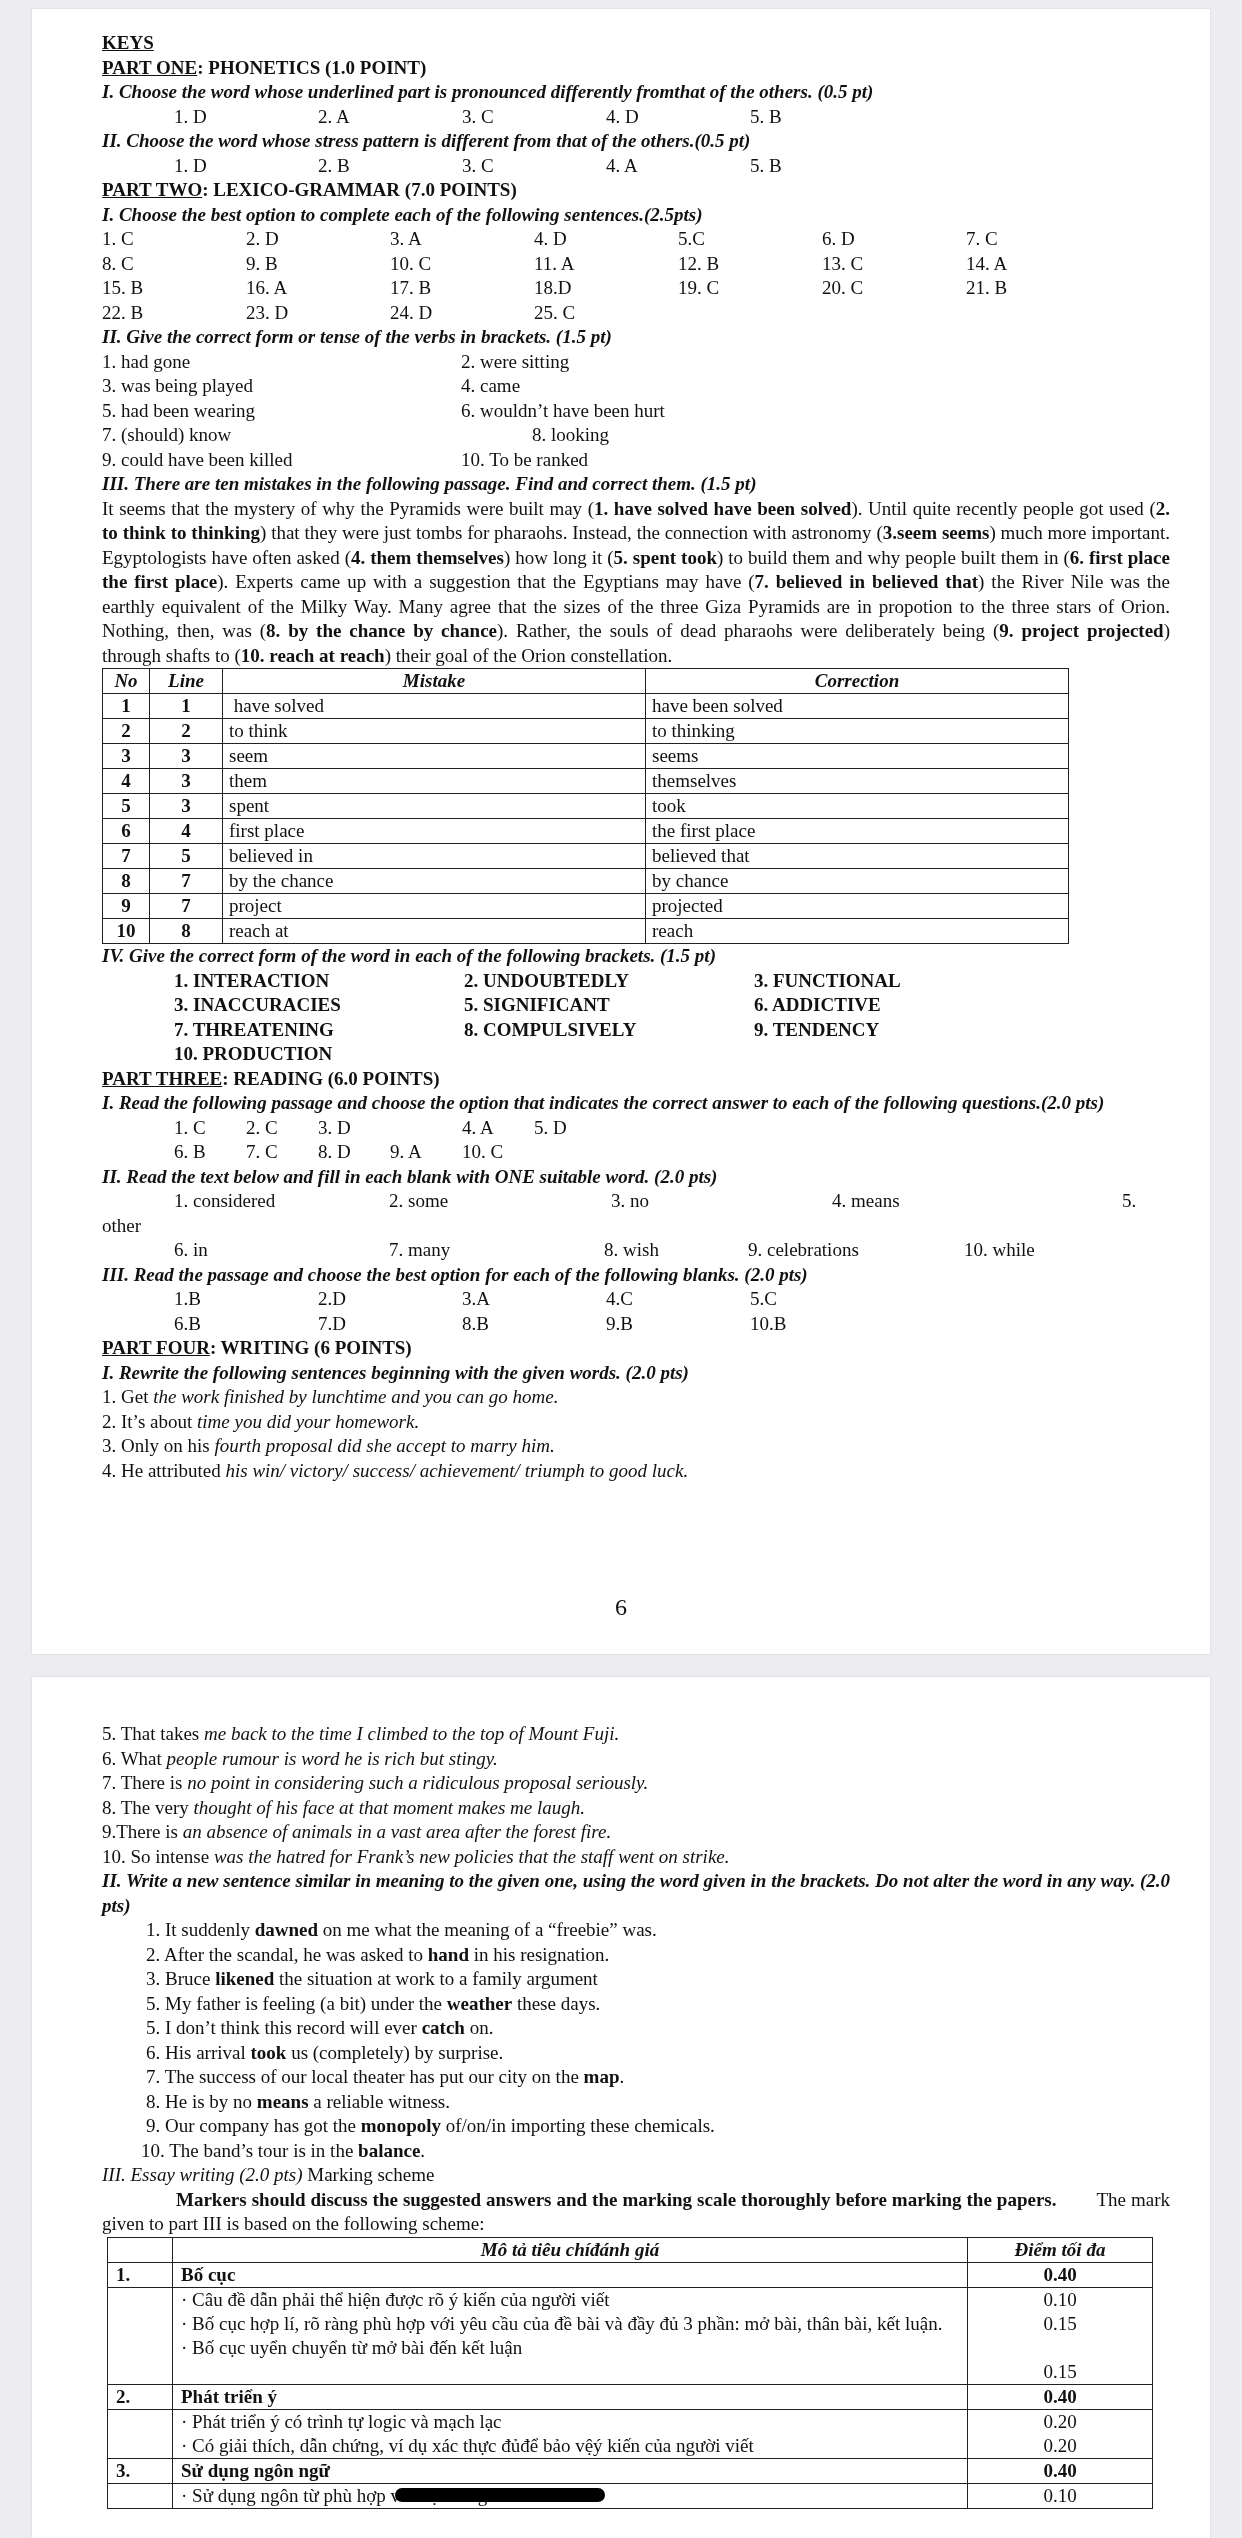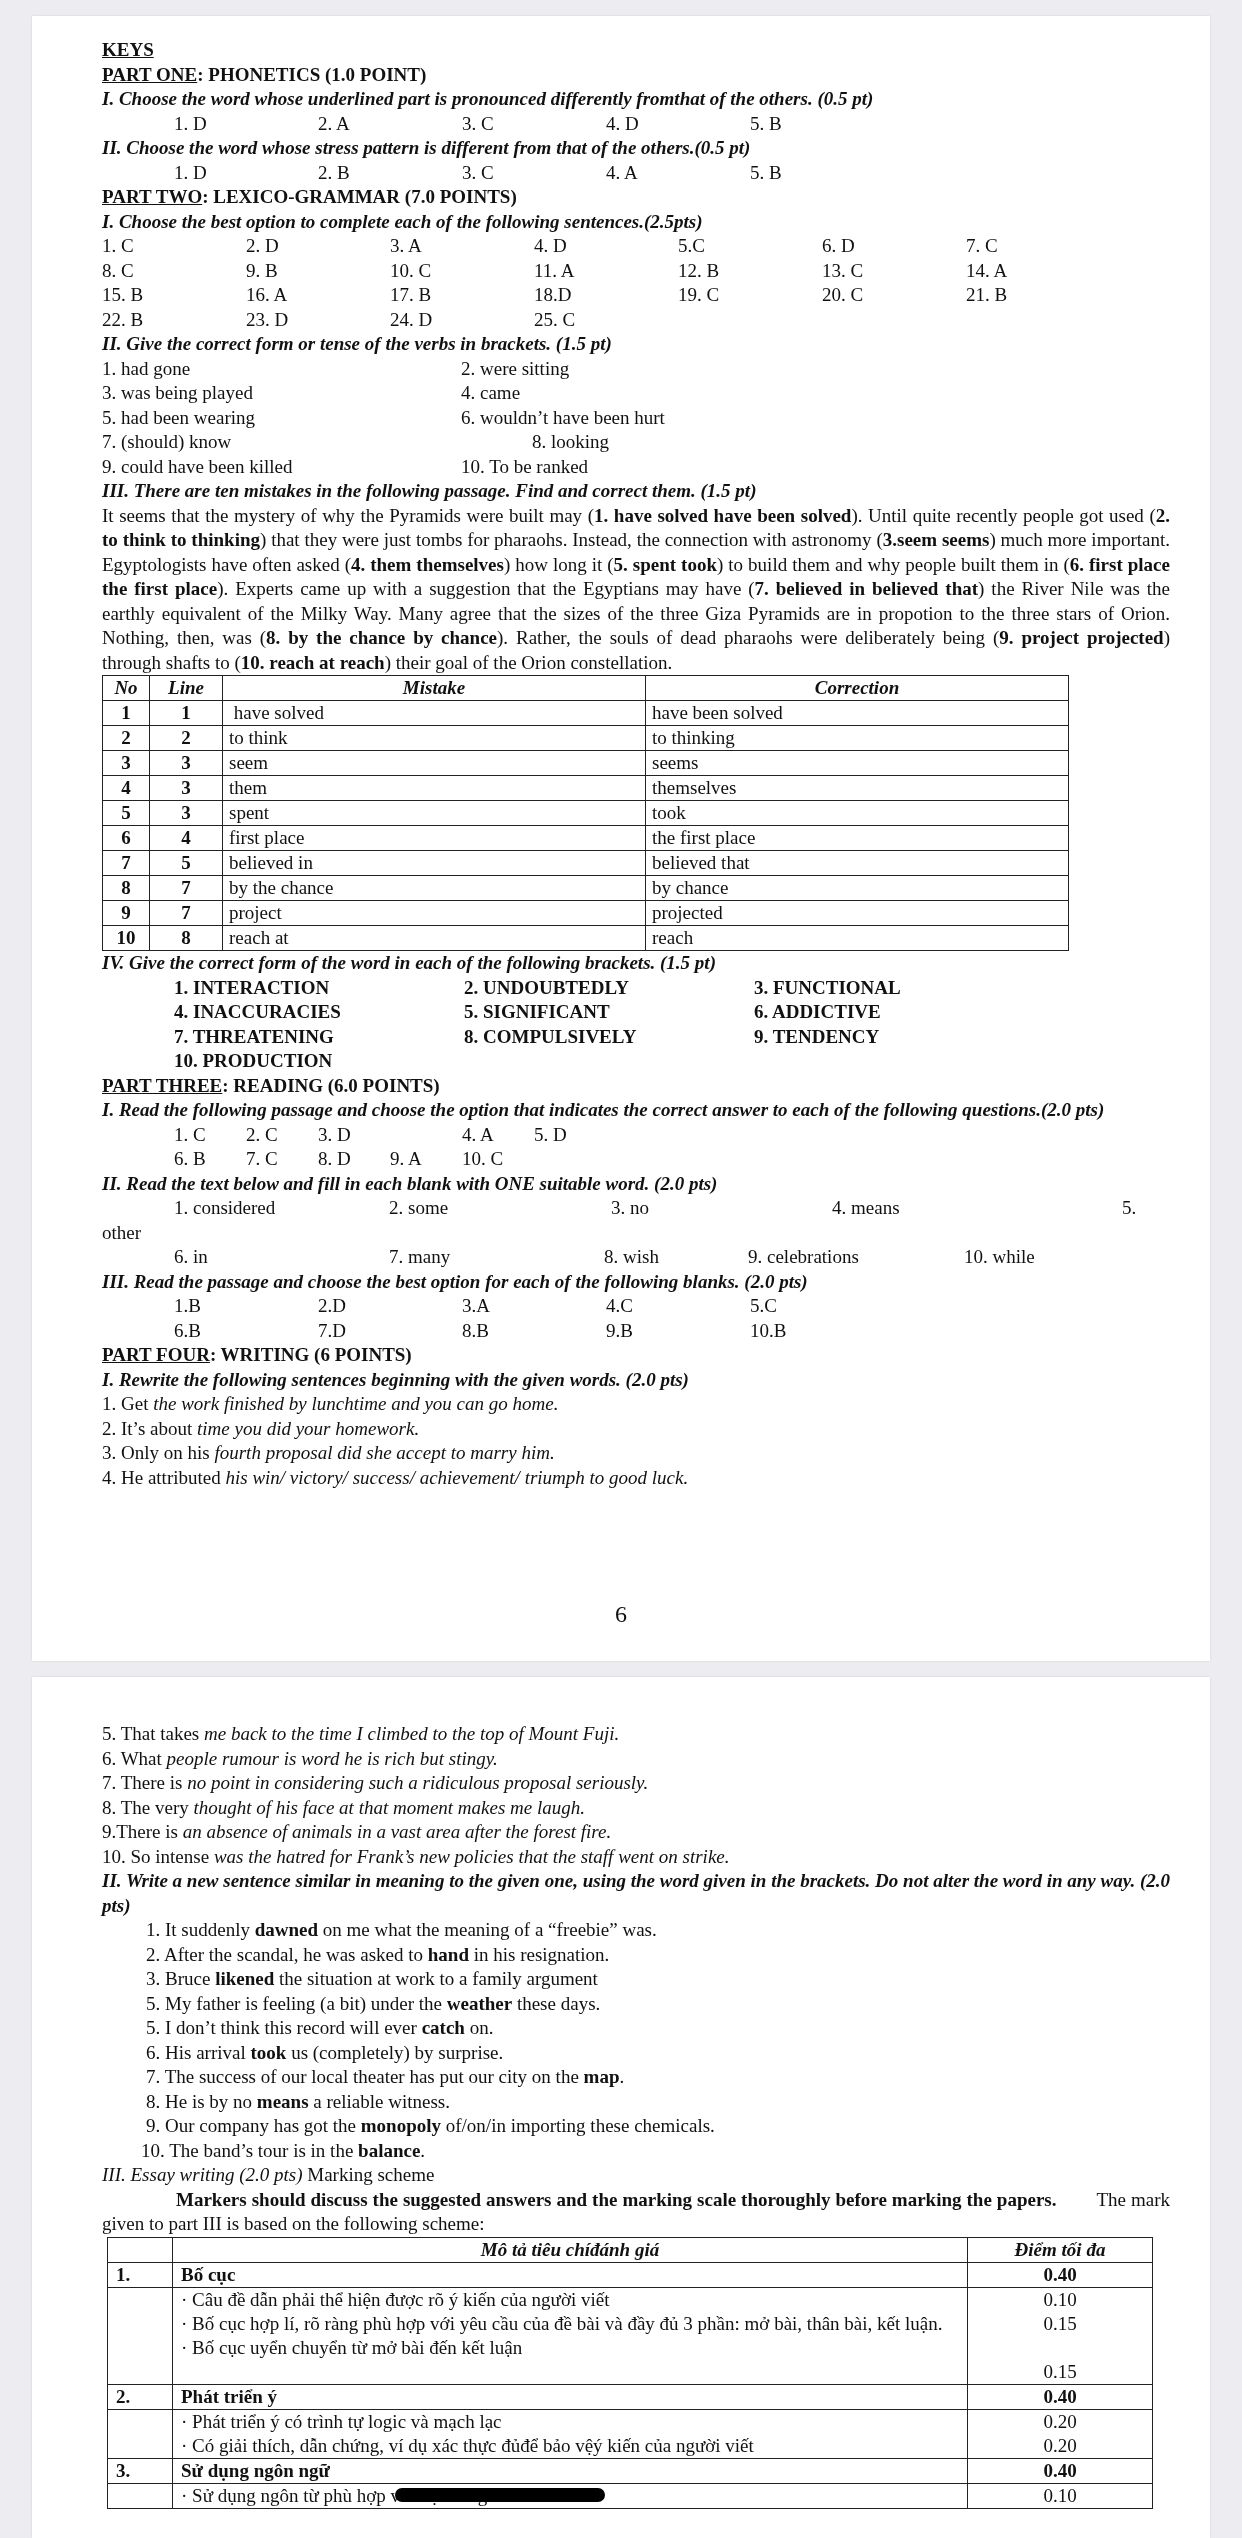--- a/index.html
+++ b/index.html
@@ -6,21 +6,21 @@
   body {
     width:1242px; height:2538px; overflow:hidden;
     background:#ececf1;
     font-family:"Liberation Serif", serif;
     color:#111;
   }
   .page {
     position:absolute; left:32px; width:1178px; background:#fff;
     box-shadow:0 0 2px rgba(0,0,0,0.12);
   }
-  #page1 { top:16px; height:1645px; }
+  #page1 { top:9px; height:1645px; }
   #page2 { top:1677px; height:861px; }
   .content { position:absolute; left:70px; right:40px; top:22px; font-size:19px; line-height:24.5px; }
   #page2 .content { top:45px; }
   .u { text-decoration:underline; }
   .b { font-weight:bold; }
   .i { font-style:italic;text-align:right; }
   .hd { font-weight:bold; }
   .sec { font-weight:bold; font-style:italic; }
   .row { display:flex; }
   .row span { display:inline-block; }
@@ -201,21 +201,21 @@
       </tbody>
     </table>
 
     <div class="sec">IV. Give the correct form of the word in each of the following brackets. (1.5 pt)</div>
     <div class="row ind wf">
         <span>1. INTERACTION</span>
         <span>2. UNDOUBTEDLY</span>
         <span>3. FUNCTIONAL</span>
       </div>
     <div class="row ind wf">
-        <span>4. INACCURACIES</span>
+        <span>3. INACCURACIES</span>
         <span>5. SIGNIFICANT</span>
         <span>6. ADDICTIVE</span>
       </div>
     <div class="row ind wf">
         <span>7. THREATENING</span>
         <span>8. COMPULSIVELY</span>
         <span>9. TENDENCY</span>
       </div>
     <div class="row ind wf">
         <span>10. PRODUCTION</span>

